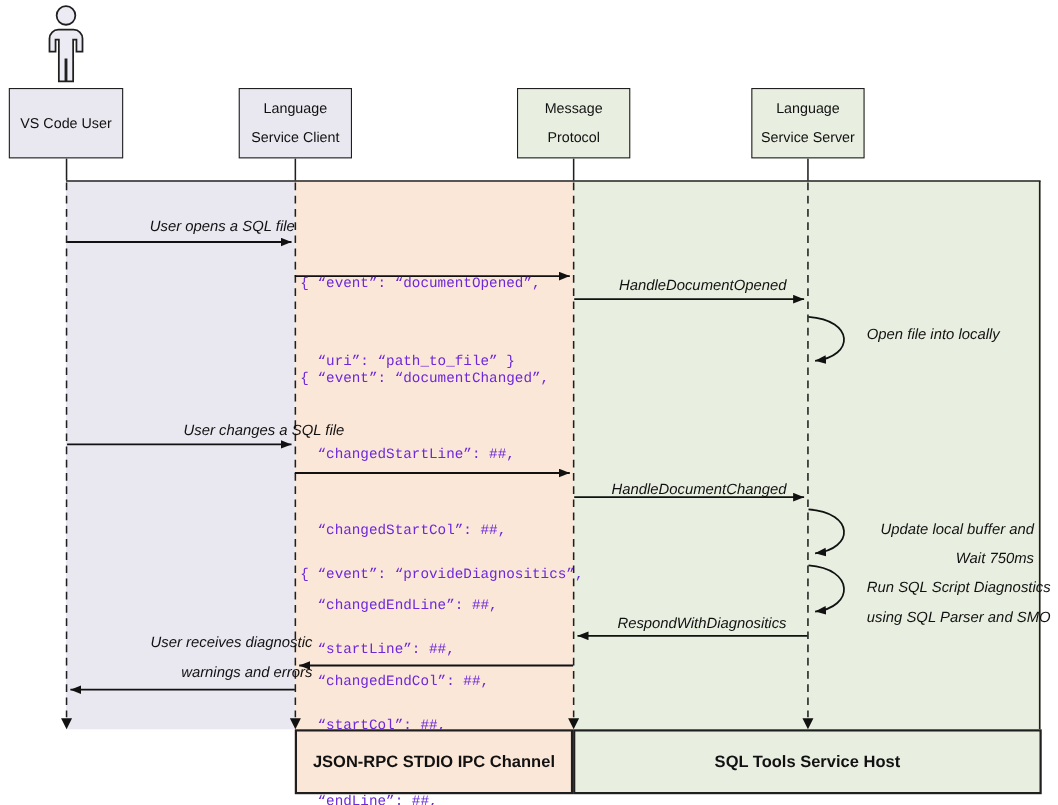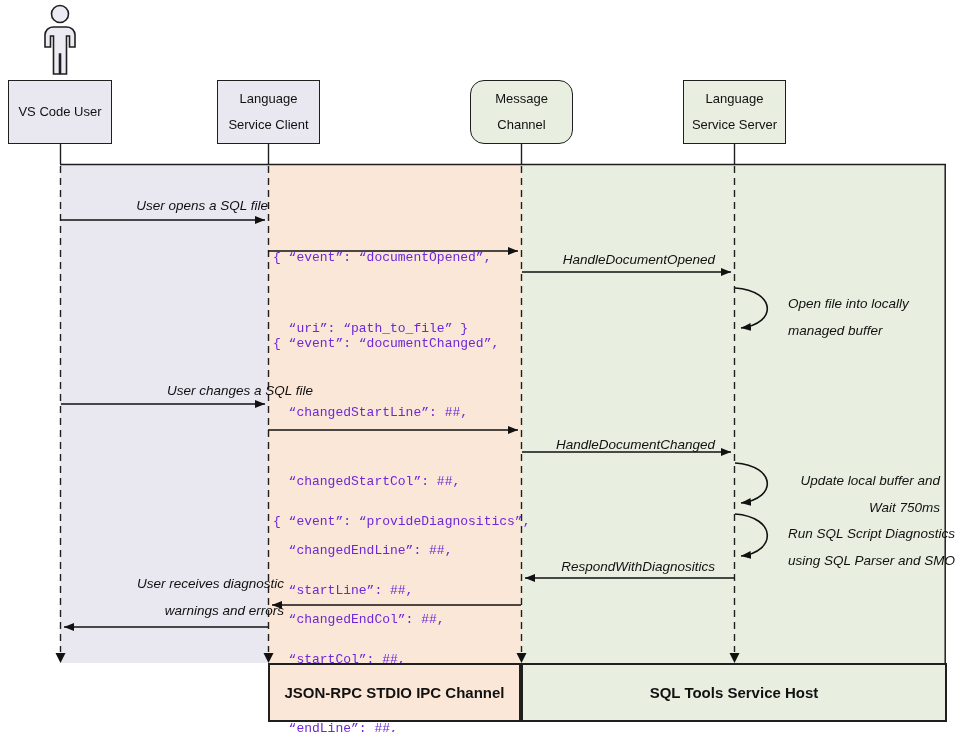--- a/index.html
+++ b/index.html
@@ -99,42 +99,41 @@
     </g>
   </svg>
 
   <div class="actor-box lav" style="left:8px;width:104px;">
     <div>VS Code User</div>
   </div>
   <div class="actor-box lav" style="left:217px;width:103px;">
     <div>Language</div>
     <div>Service Client</div>
   </div>
-  <div class="actor-box grn" style="left:470px;width:103px;border-radius:14px;">
+  <div class="actor-box grn" style="left:470px;width:103px;">
     <div>Message</div>
-    <div>Channel</div>
+    <div>Protocol</div>
   </div>
   <div class="actor-box grn" style="left:683px;width:103px;">
     <div>Language</div>
     <div>Service Server</div>
   </div>
 
   <div class="msg-label" style="left:60px;width:208px;top:198px;">User opens a SQL file</div>
   <div class="msg-label" style="left:521px;width:194px;top:252px;">HandleDocumentOpened</div>
   <div class="msg-label" style="left:60px;width:208px;top:383px;padding-left:45px;">User changes a SQL file</div>
   <div class="msg-label" style="left:521px;width:194px;top:437px;">HandleDocumentChanged</div>
   <div class="msg-label" style="left:521px;width:194px;top:559px;">RespondWithDiagnositics</div>
   <div class="msg-label multiline" style="left:60px;width:208px;top:570px;padding-left:16px;">
     <div>User receives diagnostic</div>
     <div>warnings and errors</div>
   </div>
 
   <div class="msg-label multiline left" style="left:776px;top:290px;">
     <div>Open file into locally</div>
-    <div>managed buffer</div>
   </div>
   <div class="msg-label multiline" style="left:764px;width:176px;top:467px;">
     <div>Update local buffer and</div>
     <div>Wait 750ms</div>
   </div>
   <div class="msg-label multiline left" style="left:776px;top:520px;">
     <div>Run SQL Script Diagnostics</div>
     <div>using SQL Parser and SMO</div>
   </div>
 

